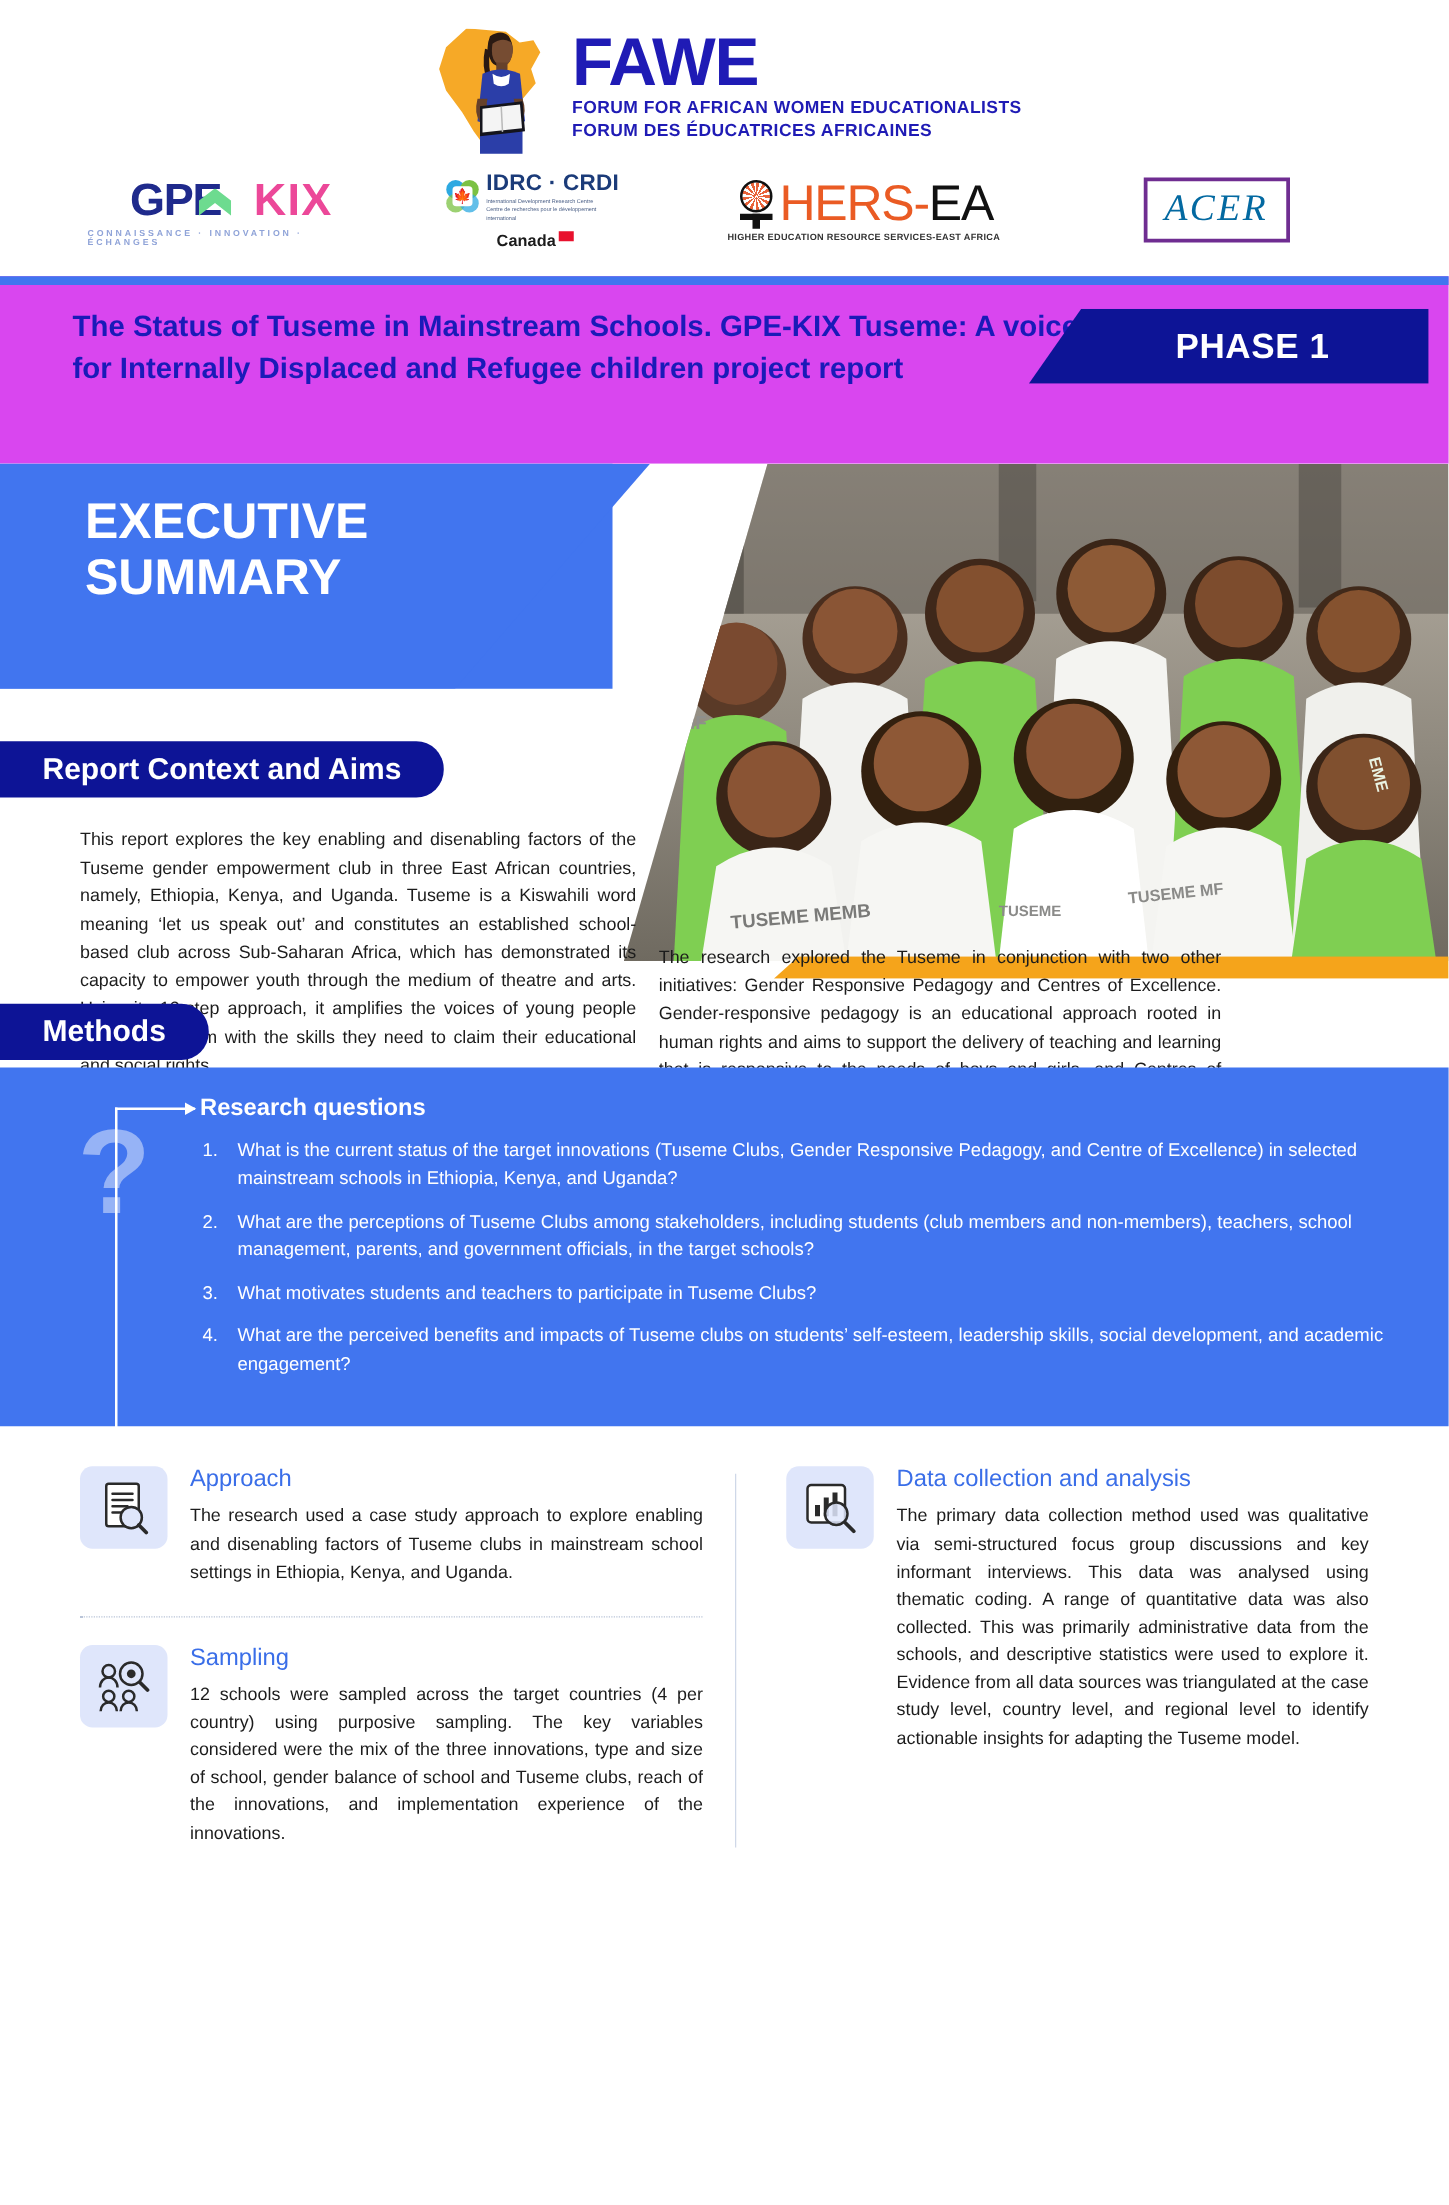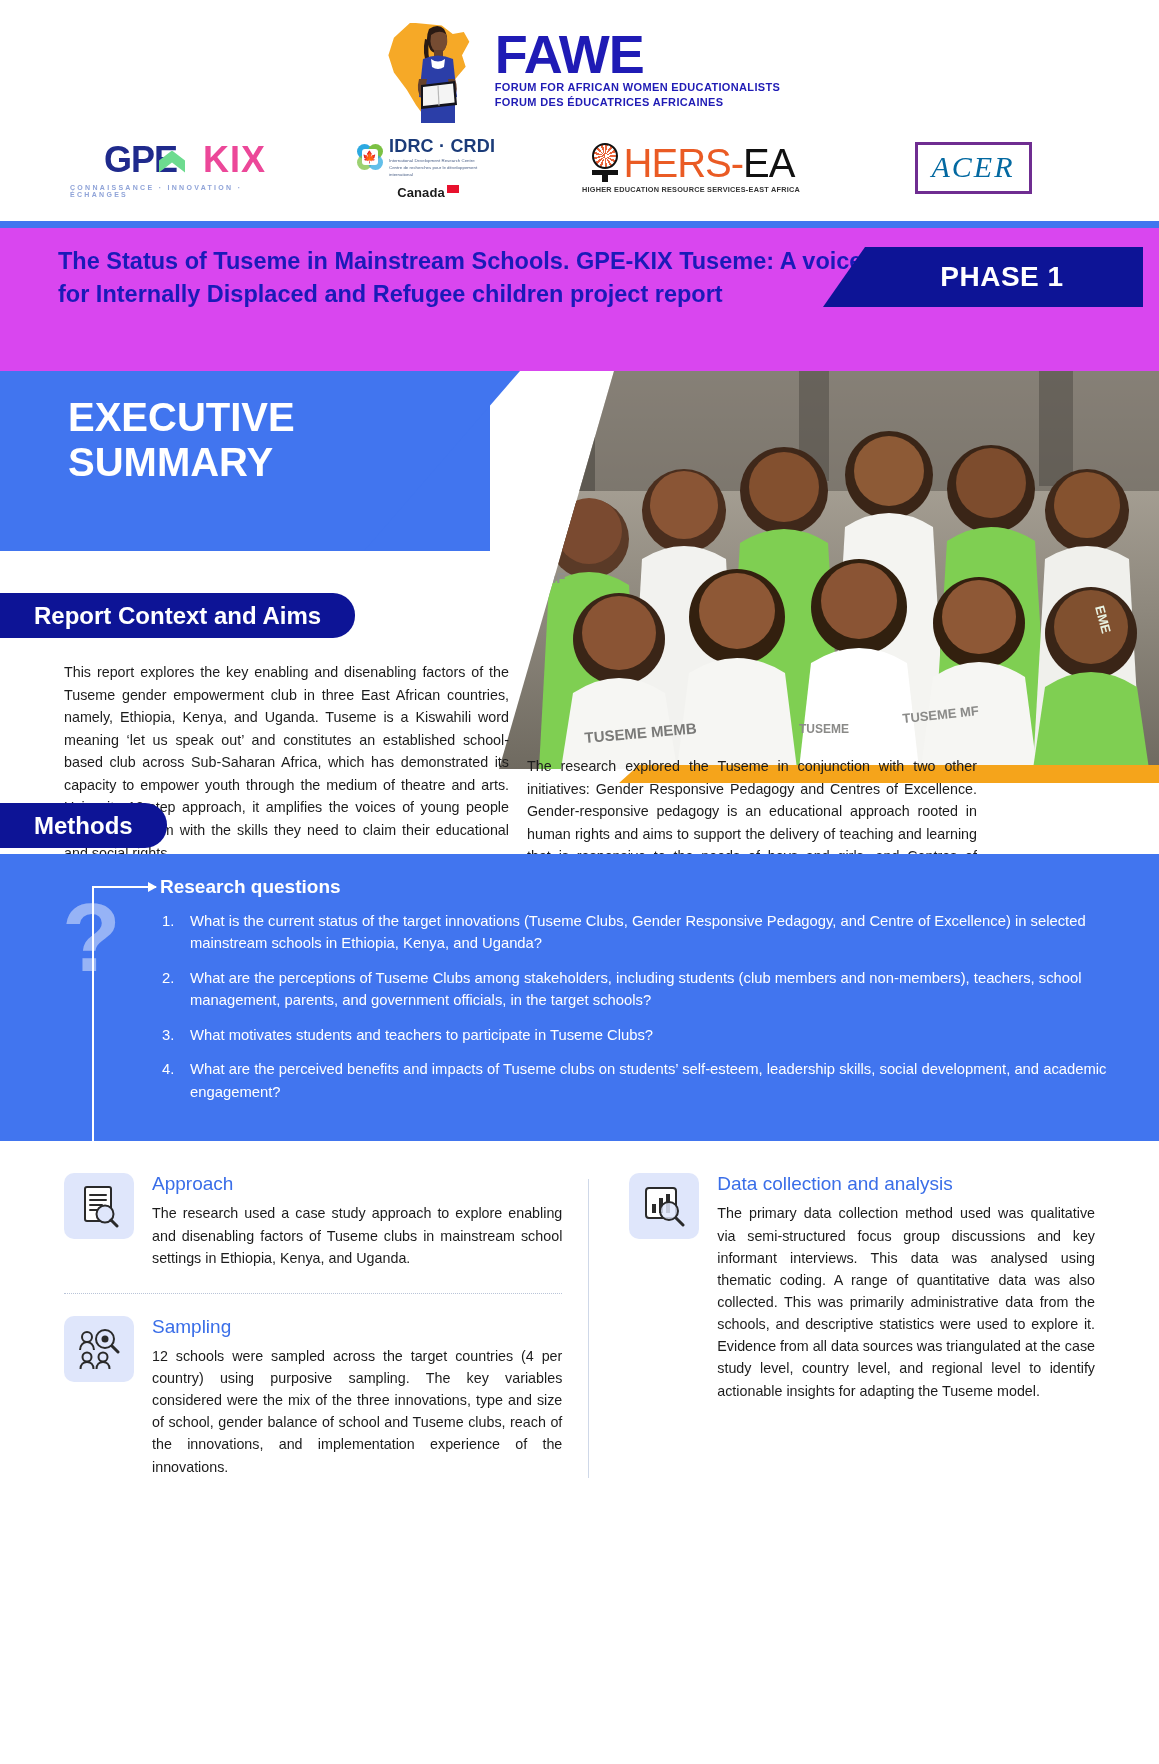--- a/index.html
+++ b/index.html
@@ -20,21 +20,21 @@
     background: #f5a41b;
     clip-path: polygon(28% 0%, 62% 3%, 74% 12%, 86% 10%, 92% 20%, 84% 34%,
       88% 46%, 74% 62%, 66% 80%, 58% 97%, 44% 99%, 34% 86%, 24% 70%,
       10% 52%, 4% 34%, 10% 16%);
     opacity: .95;
   }
   .fawe-girl { position: absolute; left: 30px; top: 6px; width: 58px; height: 104px; }
   .fawe-text { display: flex; flex-direction: column; justify-content: center; }
   .fawe-word { font-size: 54px; font-weight: 900; color: #1f1bb5; letter-spacing: -1px;
                line-height: .95; font-family: "Liberation Sans", sans-serif; }
-  .fawe-sub1, .fawe-sub2 { font-size: 11px; font-weight: 700; color: #1f1bb5; letter-spacing: .35px; line-height: 1.35; }
+  .fawe-sub1, .fawe-sub2 { font-size: 14px; font-weight: 700; color: #1f1bb5; letter-spacing: .35px; line-height: 1.35; }
 
   .partners-row { display: flex; align-items: center; height: 82px; padding: 0 70px; }
   .partner { display: flex; flex-direction: column; align-items: center; justify-content: center; }
   .p-gpe { width: 230px; }
   .p-idrc { width: 200px; margin-left: 28px; }
   .p-hers { width: 270px; margin-left: 28px; }
   .p-acer { width: 190px; margin-left: 52px; }
 
   .gpe-line { display: flex; align-items: baseline; }
   .gpe-word { font-size: 36px; font-weight: 800; color: #1f2a8c; letter-spacing: -1px; position: relative; }
@@ -55,21 +55,21 @@
   .idrc-badge .q3 { background: #7bc143; left: 0; bottom: 0; opacity:.75 }
   .idrc-badge .q4 { background: #2da9e1; right: 0; bottom: 0; opacity:.75 }
   .idrc-badge .ctr { position: absolute; left: 5px; top: 5px; width: 16px; height: 16px;
                      background: #fff; border-radius: 3px; display:flex; align-items:center; justify-content:center; }
   .idrc-leaf { color: #e8112d; font-size: 12px; line-height: 1; }
   .idrc-name { font-size: 18px; font-weight: 700; color: #1b3b79; letter-spacing: .2px; }
   .idrc-tag { font-size: 4.4px; color: #4a5f86; line-height: 1.5; max-width: 110px; margin-top: 1px; }
   .canada-word { font-size: 13px; font-weight: 700; color: #1b1b1b; margin-top: 7px; letter-spacing: .1px; }
   .canada-flag { display:inline-block; width:12px; height:8px; background:#e8112d; margin-left:2px; position:relative; top:-4px;}
 
-  .hers-top { display: flex; align-items: flex-start; }
+  .hers-top { display: flex; align-items: center; }
   .hers-icon { width: 34px; height: 38px; position: relative; margin-right: 2px; }
   .hers-circle { width: 26px; height: 26px; border-radius: 50%; background:
       repeating-conic-gradient(#e8633a 0deg 14deg, #fff 14deg 28deg); margin: 0 auto; border: 2px solid #111; }
   .hers-stem { width: 26px; height: 12px; margin: 1px auto 0; position: relative; }
   .hers-stem:before, .hers-stem:after { content:""; position:absolute; background:#111; }
   .hers-stem:before { left: 0; top: 0; width: 26px; height: 5px; }
   .hers-stem:after { left: 10px; top: 0; width: 6px; height: 12px; }
   .hers-word { font-size: 40px; font-weight: 400; color: #ea5b24; letter-spacing: -1px; line-height: 1; }
   .hers-word .ea { color: #111; font-weight: 400; }
   .hers-sub { font-size: 7.3px; color: #333; letter-spacing: .25px; margin-top: 2px; font-weight: 600; }

